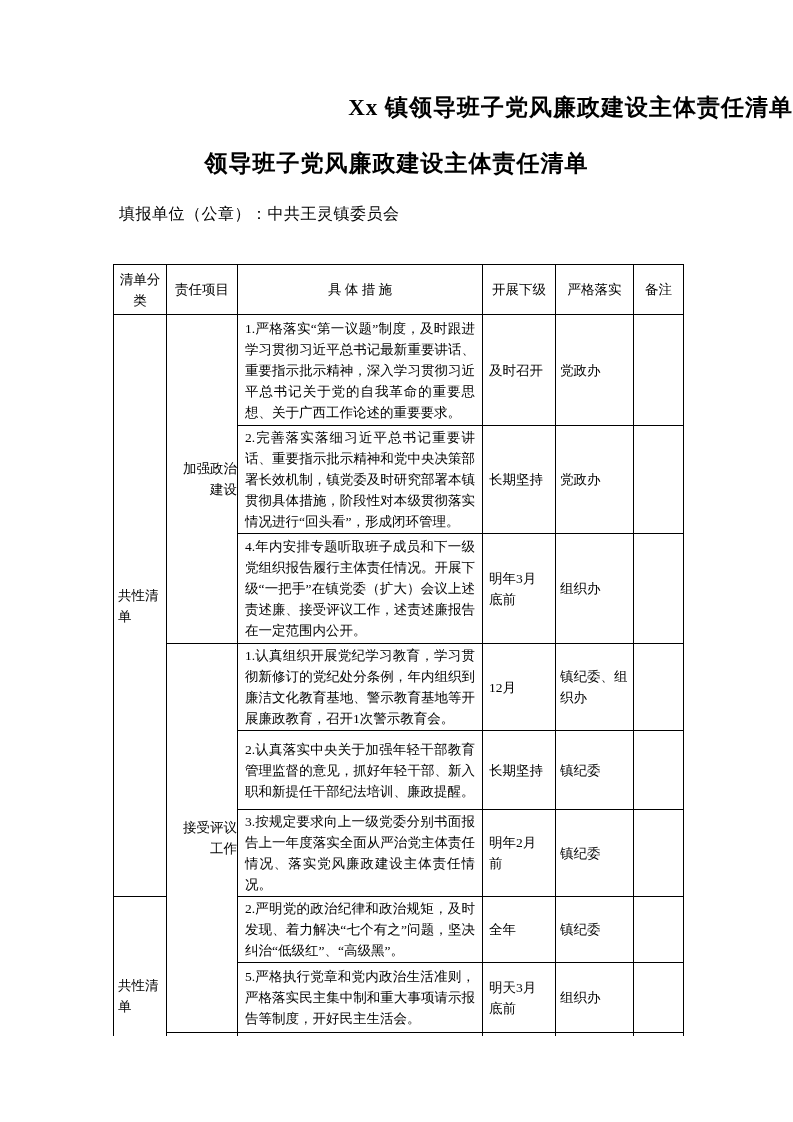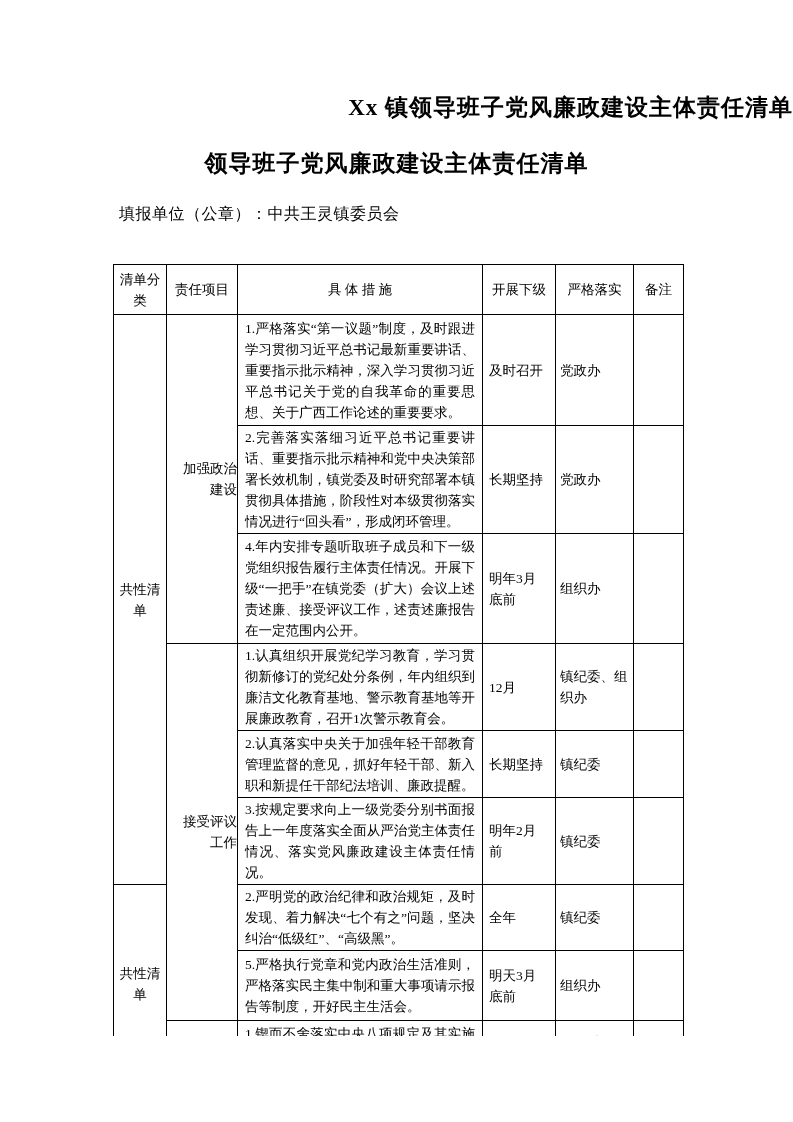--- a/index.html
+++ b/index.html
@@ -25,21 +25,21 @@
     width:572px;height:772px;overflow:hidden;
   }
   table.resp{
     border-collapse:collapse;table-layout:fixed;width:570px;
   }
   table.resp td{
     border:1px solid #000;vertical-align:middle;
     font-size:13.5px;line-height:21px;word-break:break-all;
   }
   td.hdr{text-align:center;font-size:14px;padding:0 2px;}
-  td.cat{text-align:center;padding:0 4px;}
+  td.cat{padding:0 4px;}
   td.proj{text-align:right;padding:0 0 0 10px;}
   td.measure{text-align:justify;padding:1px 7px;}
   td.deadline{padding:0 6px;font-size:14px;}
   td.unit{text-align:left;padding:8px 4px;}
   td.note{padding:0 2px;}
   tr.last td.measure{vertical-align:top;line-height:19px;padding-top:3px;}
   tr.last td.deadline,tr.last td.unit,tr.last td.note{vertical-align:top;padding-top:11px;}
 </style>
 </head>
 <body>
@@ -87,21 +87,21 @@
       <td class="unit">组织办</td>
       <td class="note"></td>
     </tr>
     <tr style="height:84px">
       <td class="proj" rowspan="5">接受评议工作</td>
       <td class="measure">1.认真组织开展党纪学习教育，学习贯彻新修订的党纪处分条例，年内组织到廉洁文化教育基地、警示教育基地等开展廉政教育，召开1次警示教育会。</td>
       <td class="deadline">12月</td>
       <td class="unit">镇纪委、组织办</td>
       <td class="note"></td>
     </tr>
-    <tr style="height:67px">
+    <tr style="height:79px">
       <td class="measure">2.认真落实中央关于加强年轻干部教育管理监督的意见，抓好年轻干部、新入职和新提任干部纪法培训、廉政提醒。</td>
       <td class="deadline">长期坚持</td>
       <td class="unit">镇纪委</td>
       <td class="note"></td>
     </tr>
     <tr style="height:68px">
       <td class="measure">3.按规定要求向上一级党委分别书面报告上一年度落实全面从严治党主体责任情况、落实党风廉政建设主体责任情况。</td>
       <td class="deadline">明年2月前</td>
       <td class="unit">镇纪委</td>
       <td class="note"></td>

